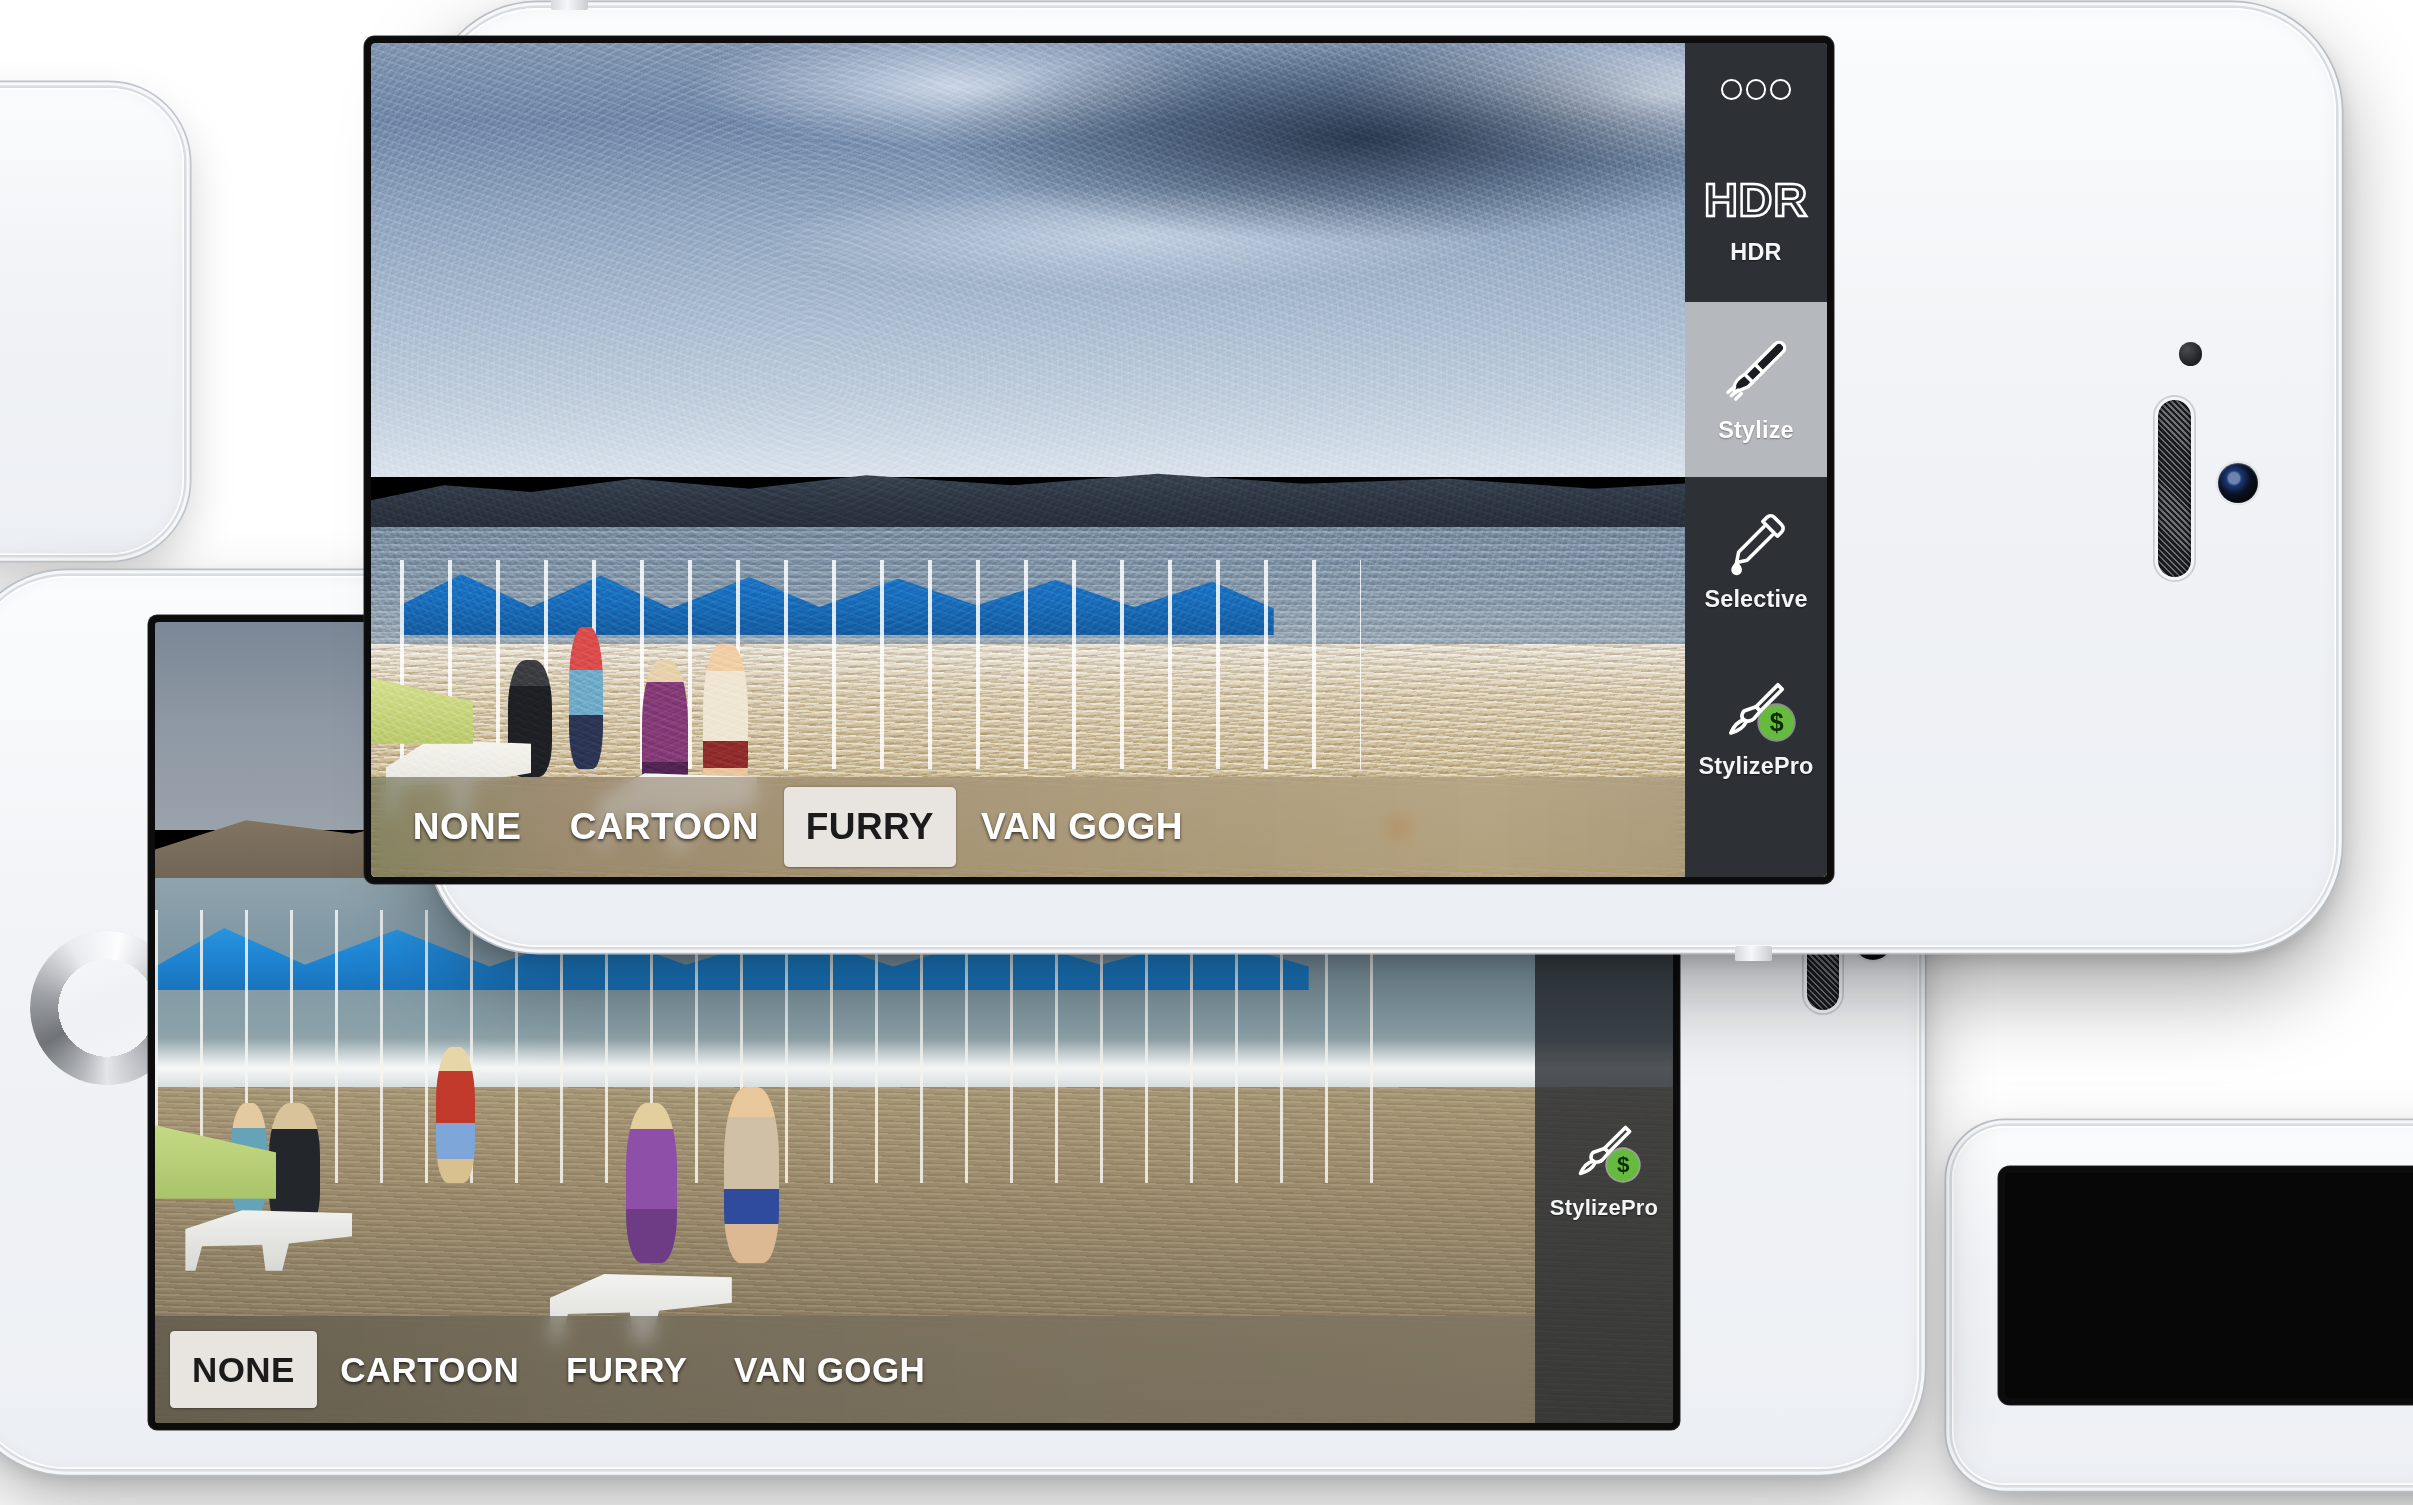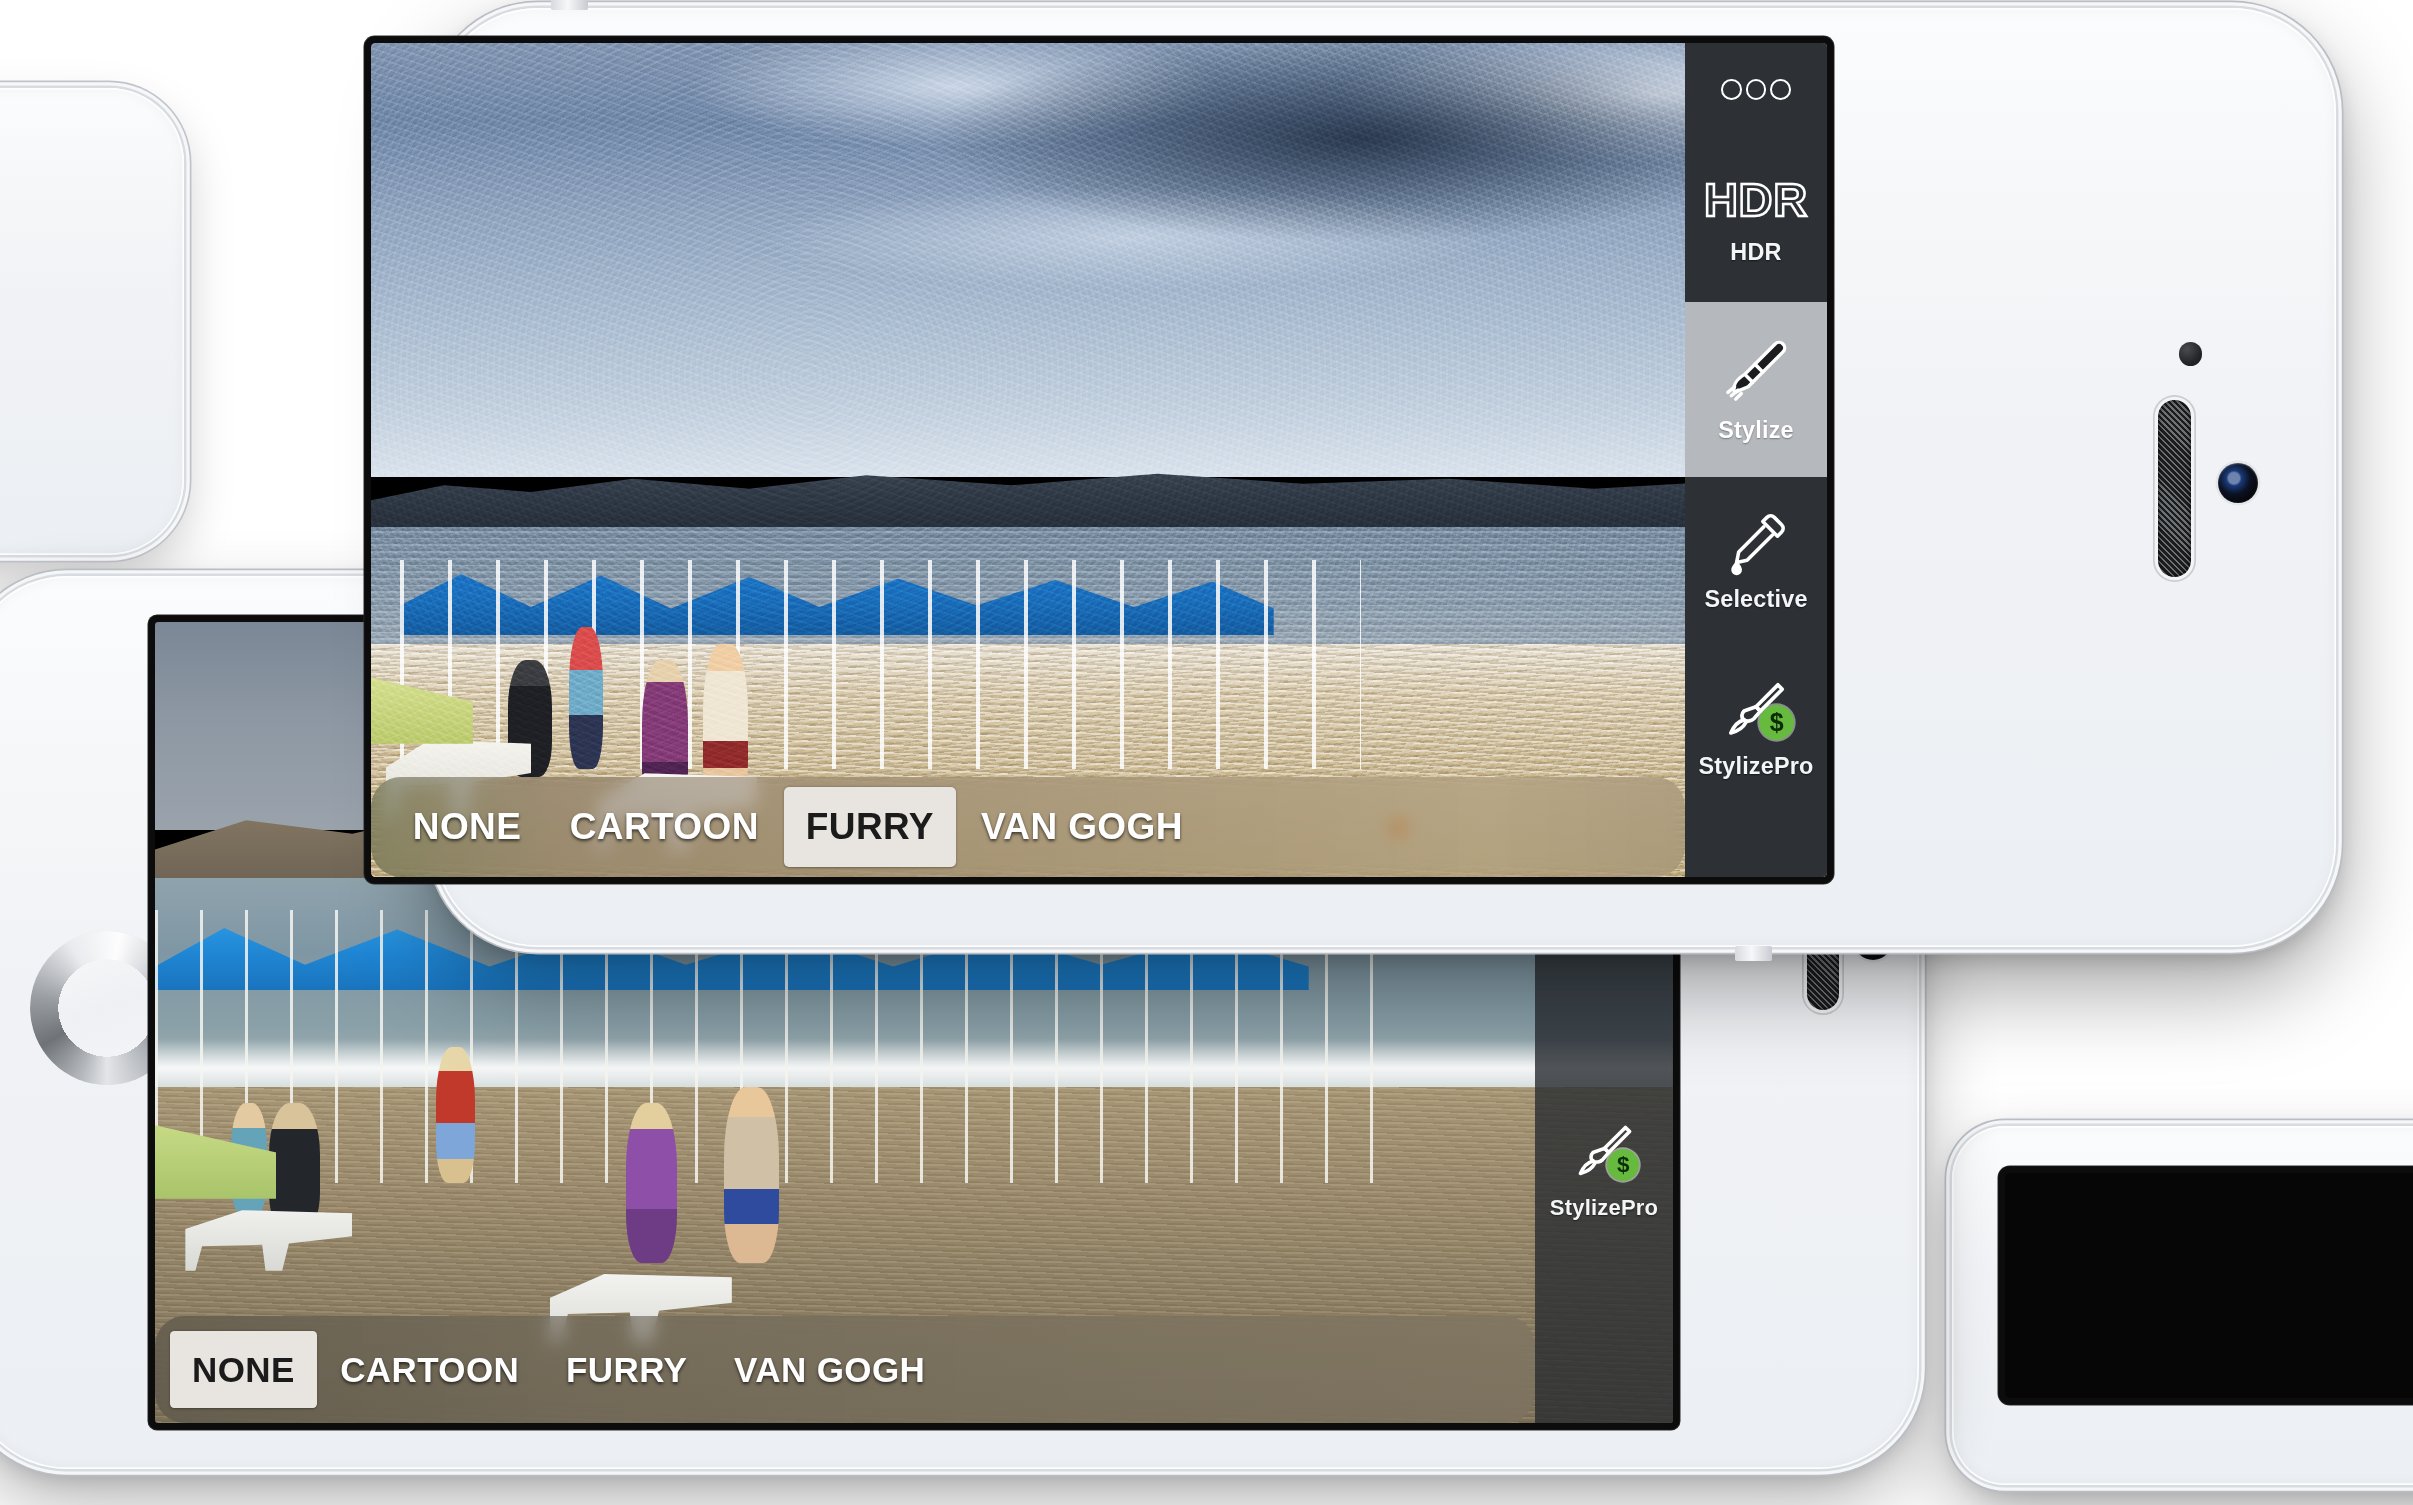--- a/index.html
+++ b/index.html
@@ -214,21 +214,20 @@
     position:absolute;left:0;right:0;bottom:0;
     display:flex;align-items:center;
     background:linear-gradient(90deg,
         rgba(84,92,62,.55) 0%,
         rgba(122,106,86,.55) 14%,
         rgba(140,122,97,.55) 38%,
         rgba(150,133,105,.52) 62%,
         rgba(163,146,116,.50) 85%,
         rgba(150,134,108,.52) 100%);
     backdrop-filter:blur(8.3px);
-    border-radius:30px;
   }
   .filterbar.dim{
     background:linear-gradient(90deg,
         rgba(84,80,70,.62) 0%,
         rgba(104,98,85,.60) 30%,
         rgba(116,109,94,.58) 70%,
         rgba(122,114,98,.58) 100%);
   }
   .chip{
     color:#ffffff;font-weight:700;letter-spacing:0.4px;

